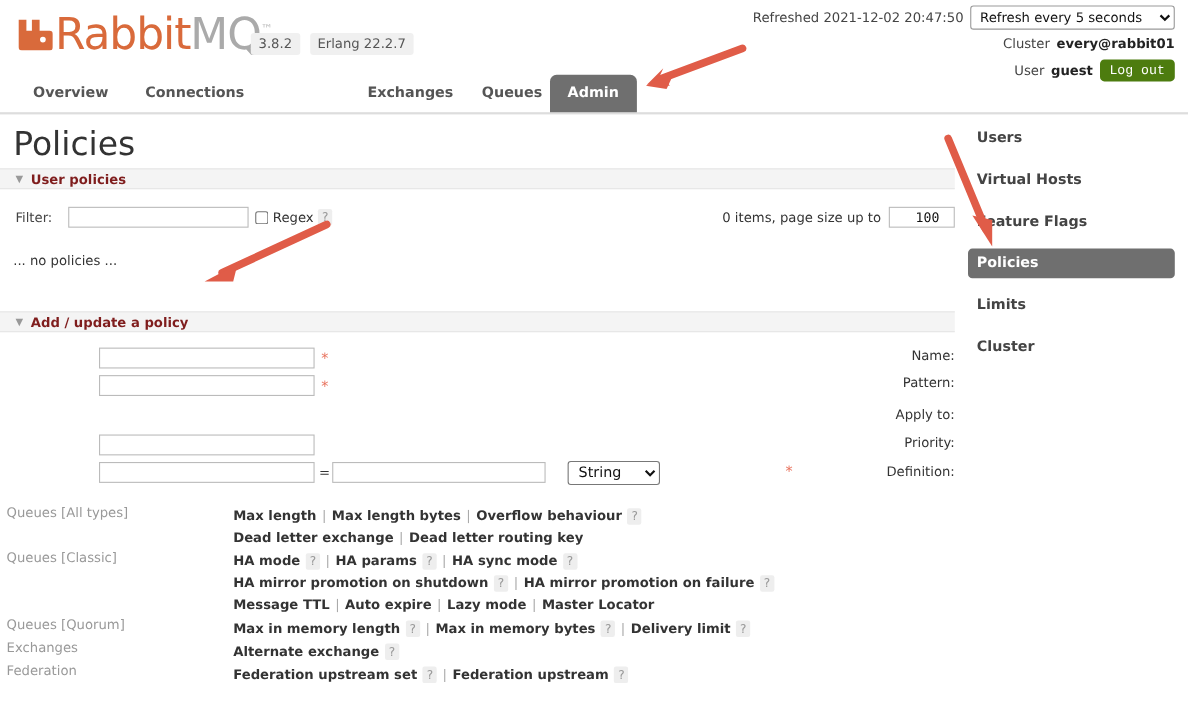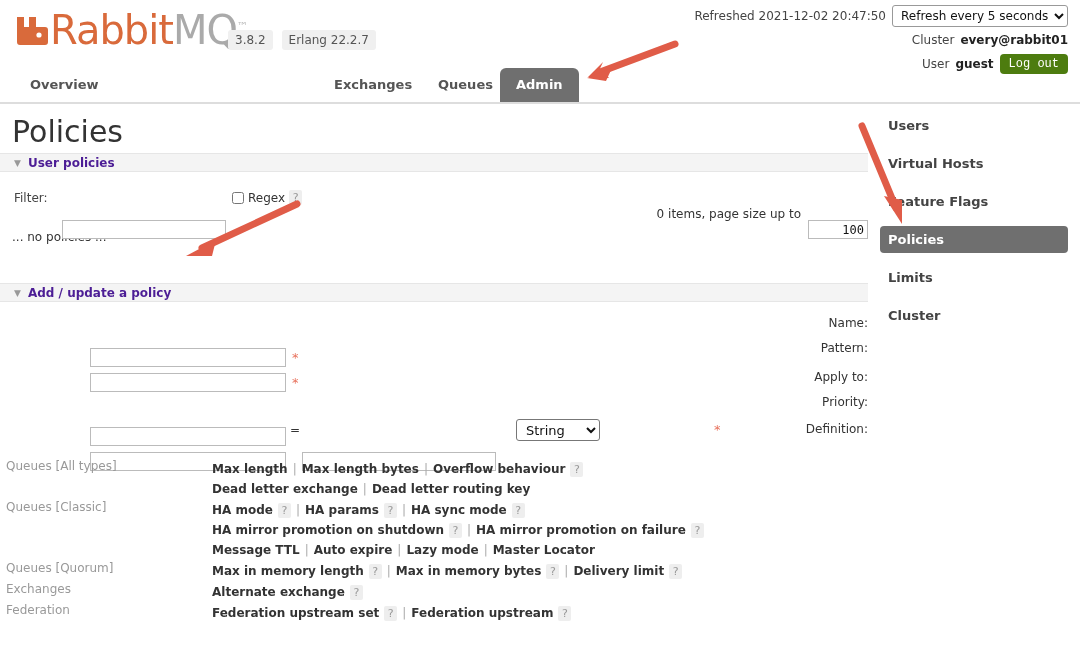--- a/index.html
+++ b/index.html
@@ -28,21 +28,21 @@
   .badge {
     background:#f0f0f0; color:#555; border-radius:3px;
     padding:3px 7px; font-size:12px; line-height:14px;
   }
 
   .hdr-right { position:absolute; right:12px; top:4px; text-align:right; font-size:12px; color:#444; }
   .hdr-row { display:flex; justify-content:flex-end; align-items:center; gap:6px; height:24px; }
   .hdr-row .lbl { color:#444; }
   .hdr-row b { color:#222; }
   select.mini {
-    font-family:inherit; font-size:12px; padding:2px 2px 2px 4px;
+    font-family:inherit; font-size:12px; padding:2px 12px 2px 4px;
     border:1px solid #999; border-radius:3px; background:#fff; color:#111;
   }
   .logout-btn {
     background:#4d7c0f; color:#fff; border:none; border-radius:4px;
     padding:3px 9px; font-size:12px; font-family:Liberation Mono, monospace; cursor:pointer;
   }
 
   
   #tabs {
     position:absolute; left:0; top:68px; width:1080px; height:36px;
@@ -64,27 +64,27 @@
     font-size:30px; font-weight:400; color:#333;
     margin:10px 0 4px 12px; letter-spacing:0px;
   }
 
   .section-band {
     background:#f4f4f4; border-top:1px solid #e6e6e6; border-bottom:1px solid #e6e6e6;
     height:19px; display:flex; align-items:center;
     padding-left:14px; margin-bottom:0;
   }
   .caret { color:#999; font-size:9px; margin-right:7px; }
-  .section-band .title { font-weight:bold; font-size:12px; color:#4c1d95; }
+  .section-band .title { font-weight:bold; font-size:12px; color:#7f1d1d; }
 
   .filter-row { position:relative; height:30px; margin-top:14px; padding-left:14px; }
   .filter-label { position:absolute; left:14px; top:5px; font-size:12px; color:#444; }
   input.txt {
     border:1px solid #bbb; background:#fff; height:19px;
-    font-family:inherit; font-size:12px; padding:1px 3px; color:#111;margin-top:32px;
+    font-family:inherit; font-size:12px; padding:1px 13px; color:#111;
   }
   #filter-input { position:absolute; left:62px; top:2px; width:164px; }
   .regex-box { position:absolute; left:232px; top:4px; display:flex; align-items:center; gap:4px; }
   input[type=checkbox] { margin:0; width:12px; height:12px; }
   .regex-lbl { font-size:12px; color:#333; }
   .help {
     display:inline-block; background:#eee; color:#999; font-size:11px;
     width:13px; height:15px; line-height:15px; text-align:center;
     border-radius:2px; cursor:pointer; vertical-align:middle;
   }
@@ -175,20 +175,21 @@
     </div>
     <div class="hdr-row">
       <span class="lbl">User</span>
       <b>guest</b>
       <button class="logout-btn">Log out</button>
     </div>
   </div>
 
   <div id="tabs">
       <div class="tab" style="left: 14px;">Overview</div>
+      <div class="tab" style="left: 116px;">Connections</div>
       <div class="tab" style="left: 318px;">Exchanges</div>
       <div class="tab" style="left: 422px;">Queues</div>
       <div class="tab active" style="left: 500px;">Admin</div>
     </div>
 </div>
 
 <div id="main">
 
   <h1 class="page-title">Policies</h1>
 

